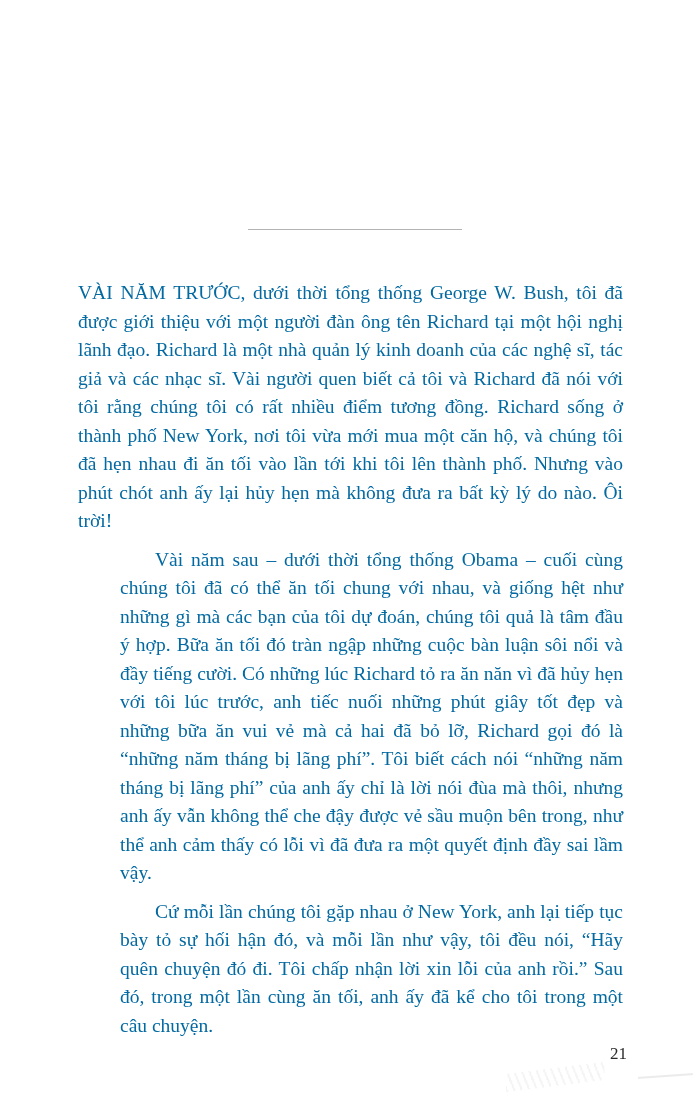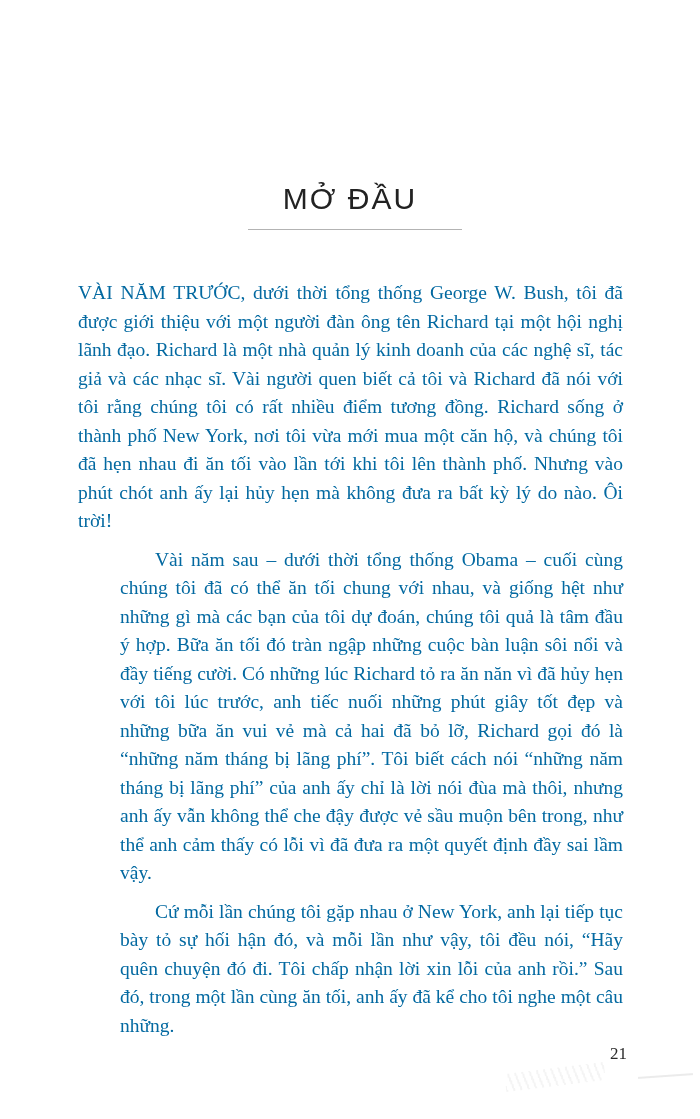--- a/index.html
+++ b/index.html
@@ -100,28 +100,27 @@
     );
     transform: rotate(-4deg);
     filter: blur(0.7px);
   }
 </style>
 </head>
 <body>
 
 <div class="page">
 
-  <h1 class="chapter-title">MỞ ĐẦU</h1>
 
   <hr class="title-divider">
 
   <div class="content">
     <p>VÀI NĂM TRƯỚC, dưới thời tổng thống George W. Bush, tôi đã được giới thiệu với một người đàn ông tên Richard tại một hội nghị lãnh đạo. Richard là một nhà quản lý kinh doanh của các nghệ sĩ, tác giả và các nhạc sĩ. Vài người quen biết cả tôi và Richard đã nói với tôi rằng chúng tôi có rất nhiều điểm tương đồng. Richard sống ở thành phố New York, nơi tôi vừa mới mua một căn hộ, và chúng tôi đã hẹn nhau đi ăn tối vào lần tới khi tôi lên thành phố. Nhưng vào phút chót anh ấy lại hủy hẹn mà không đưa ra bất kỳ lý do nào. Ôi trời!</p>
     <p class="indent">Vài năm sau – dưới thời tổng thống Obama – cuối cùng chúng tôi đã có thể ăn tối chung với nhau, và giống hệt như những gì mà các bạn của tôi dự đoán, chúng tôi quả là tâm đầu ý hợp. Bữa ăn tối đó tràn ngập những cuộc bàn luận sôi nổi và đầy tiếng cười. Có những lúc Richard tỏ ra ăn năn vì đã hủy hẹn với tôi lúc trước, anh tiếc nuối những phút giây tốt đẹp và những bữa ăn vui vẻ mà cả hai đã bỏ lỡ, Richard gọi đó là “những năm tháng bị lãng phí”. Tôi biết cách nói “những năm tháng bị lãng phí” của anh ấy chỉ là lời nói đùa mà thôi, nhưng anh ấy vẫn không thể che đậy được vẻ sầu muộn bên trong, như thể anh cảm thấy có lỗi vì đã đưa ra một quyết định đầy sai lầm vậy.</p>
-    <p class="indent">Cứ mỗi lần chúng tôi gặp nhau ở New York, anh lại tiếp tục bày tỏ sự hối hận đó, và mỗi lần như vậy, tôi đều nói, “Hãy quên chuyện đó đi. Tôi chấp nhận lời xin lỗi của anh rồi.” Sau đó, trong một lần cùng ăn tối, anh ấy đã kể cho tôi nghe một câu những.</p>
+    <p class="indent">Cứ mỗi lần chúng tôi gặp nhau ở New York, anh lại tiếp tục bày tỏ sự hối hận đó, và mỗi lần như vậy, tôi đều nói, “Hãy quên chuyện đó đi. Tôi chấp nhận lời xin lỗi của anh rồi.” Sau đó, trong một lần cùng ăn tối, anh ấy đã kể cho tôi trong một câu chuyện.</p>
   </div>
 
   <div class="page-number">21</div>
 
   <div class="stain-1"></div>
   <div class="stain-2"></div>
 
 </div>
 
 </body></html>

